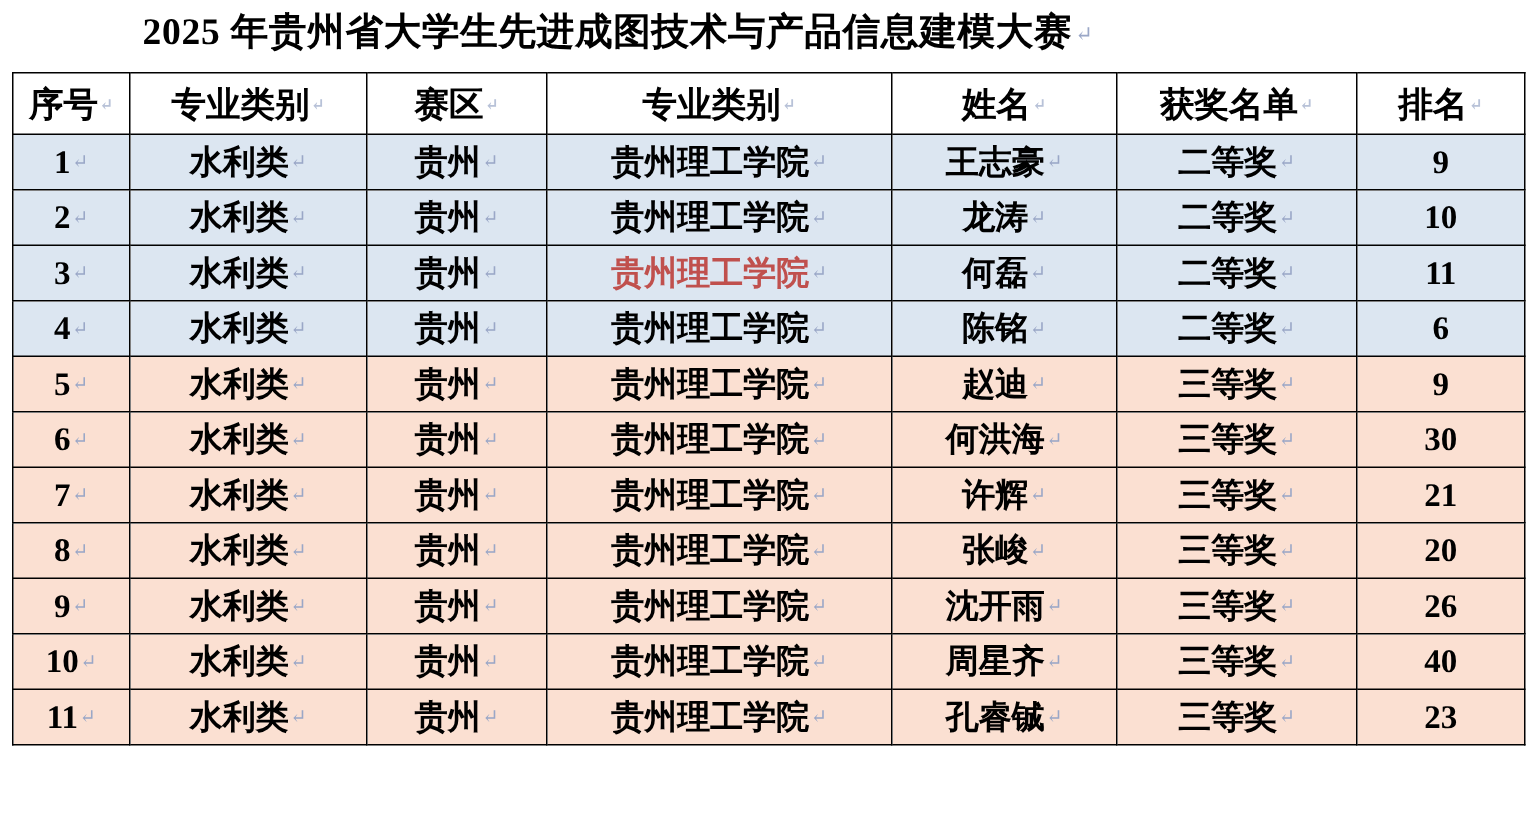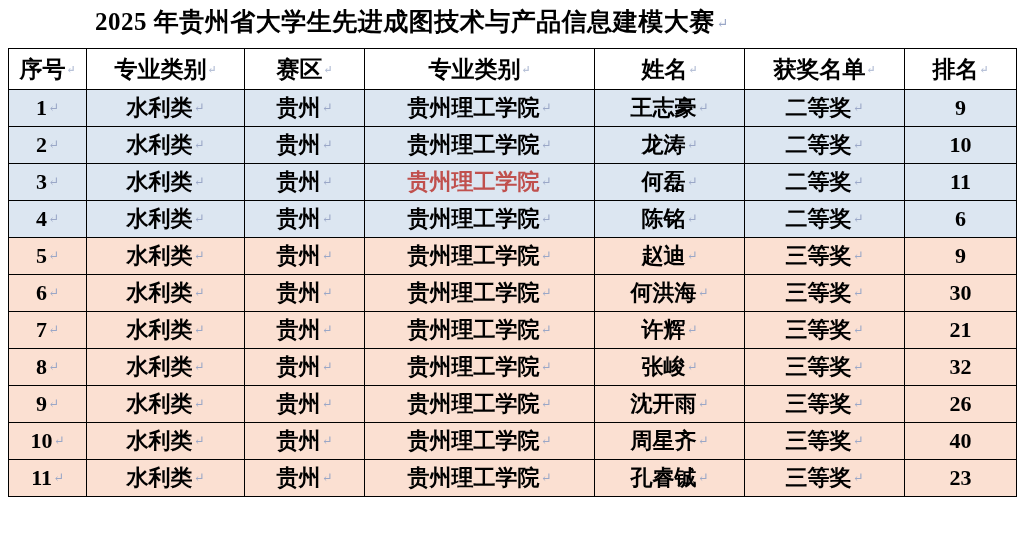--- a/index.html
+++ b/index.html
@@ -189,21 +189,21 @@
             <td><span>三等奖</span><span class="cell-mark">↵</span></td>
             <td><span>21</span></td>
           </tr>
           <tr class="band-peach">
             <td><span>8</span><span class="cell-mark">↵</span></td>
             <td><span>水利类</span><span class="cell-mark">↵</span></td>
             <td><span>贵州</span><span class="cell-mark">↵</span></td>
             <td><span>贵州理工学院</span><span class="cell-mark">↵</span></td>
             <td><span>张峻</span><span class="cell-mark">↵</span></td>
             <td><span>三等奖</span><span class="cell-mark">↵</span></td>
-            <td><span>32</span></td>
+            <td><span>20</span></td>
           </tr>
           <tr class="band-peach">
             <td><span>9</span><span class="cell-mark">↵</span></td>
             <td><span>水利类</span><span class="cell-mark">↵</span></td>
             <td><span>贵州</span><span class="cell-mark">↵</span></td>
             <td><span>贵州理工学院</span><span class="cell-mark">↵</span></td>
             <td><span>沈开雨</span><span class="cell-mark">↵</span></td>
             <td><span>三等奖</span><span class="cell-mark">↵</span></td>
             <td><span>26</span></td>
           </tr>

